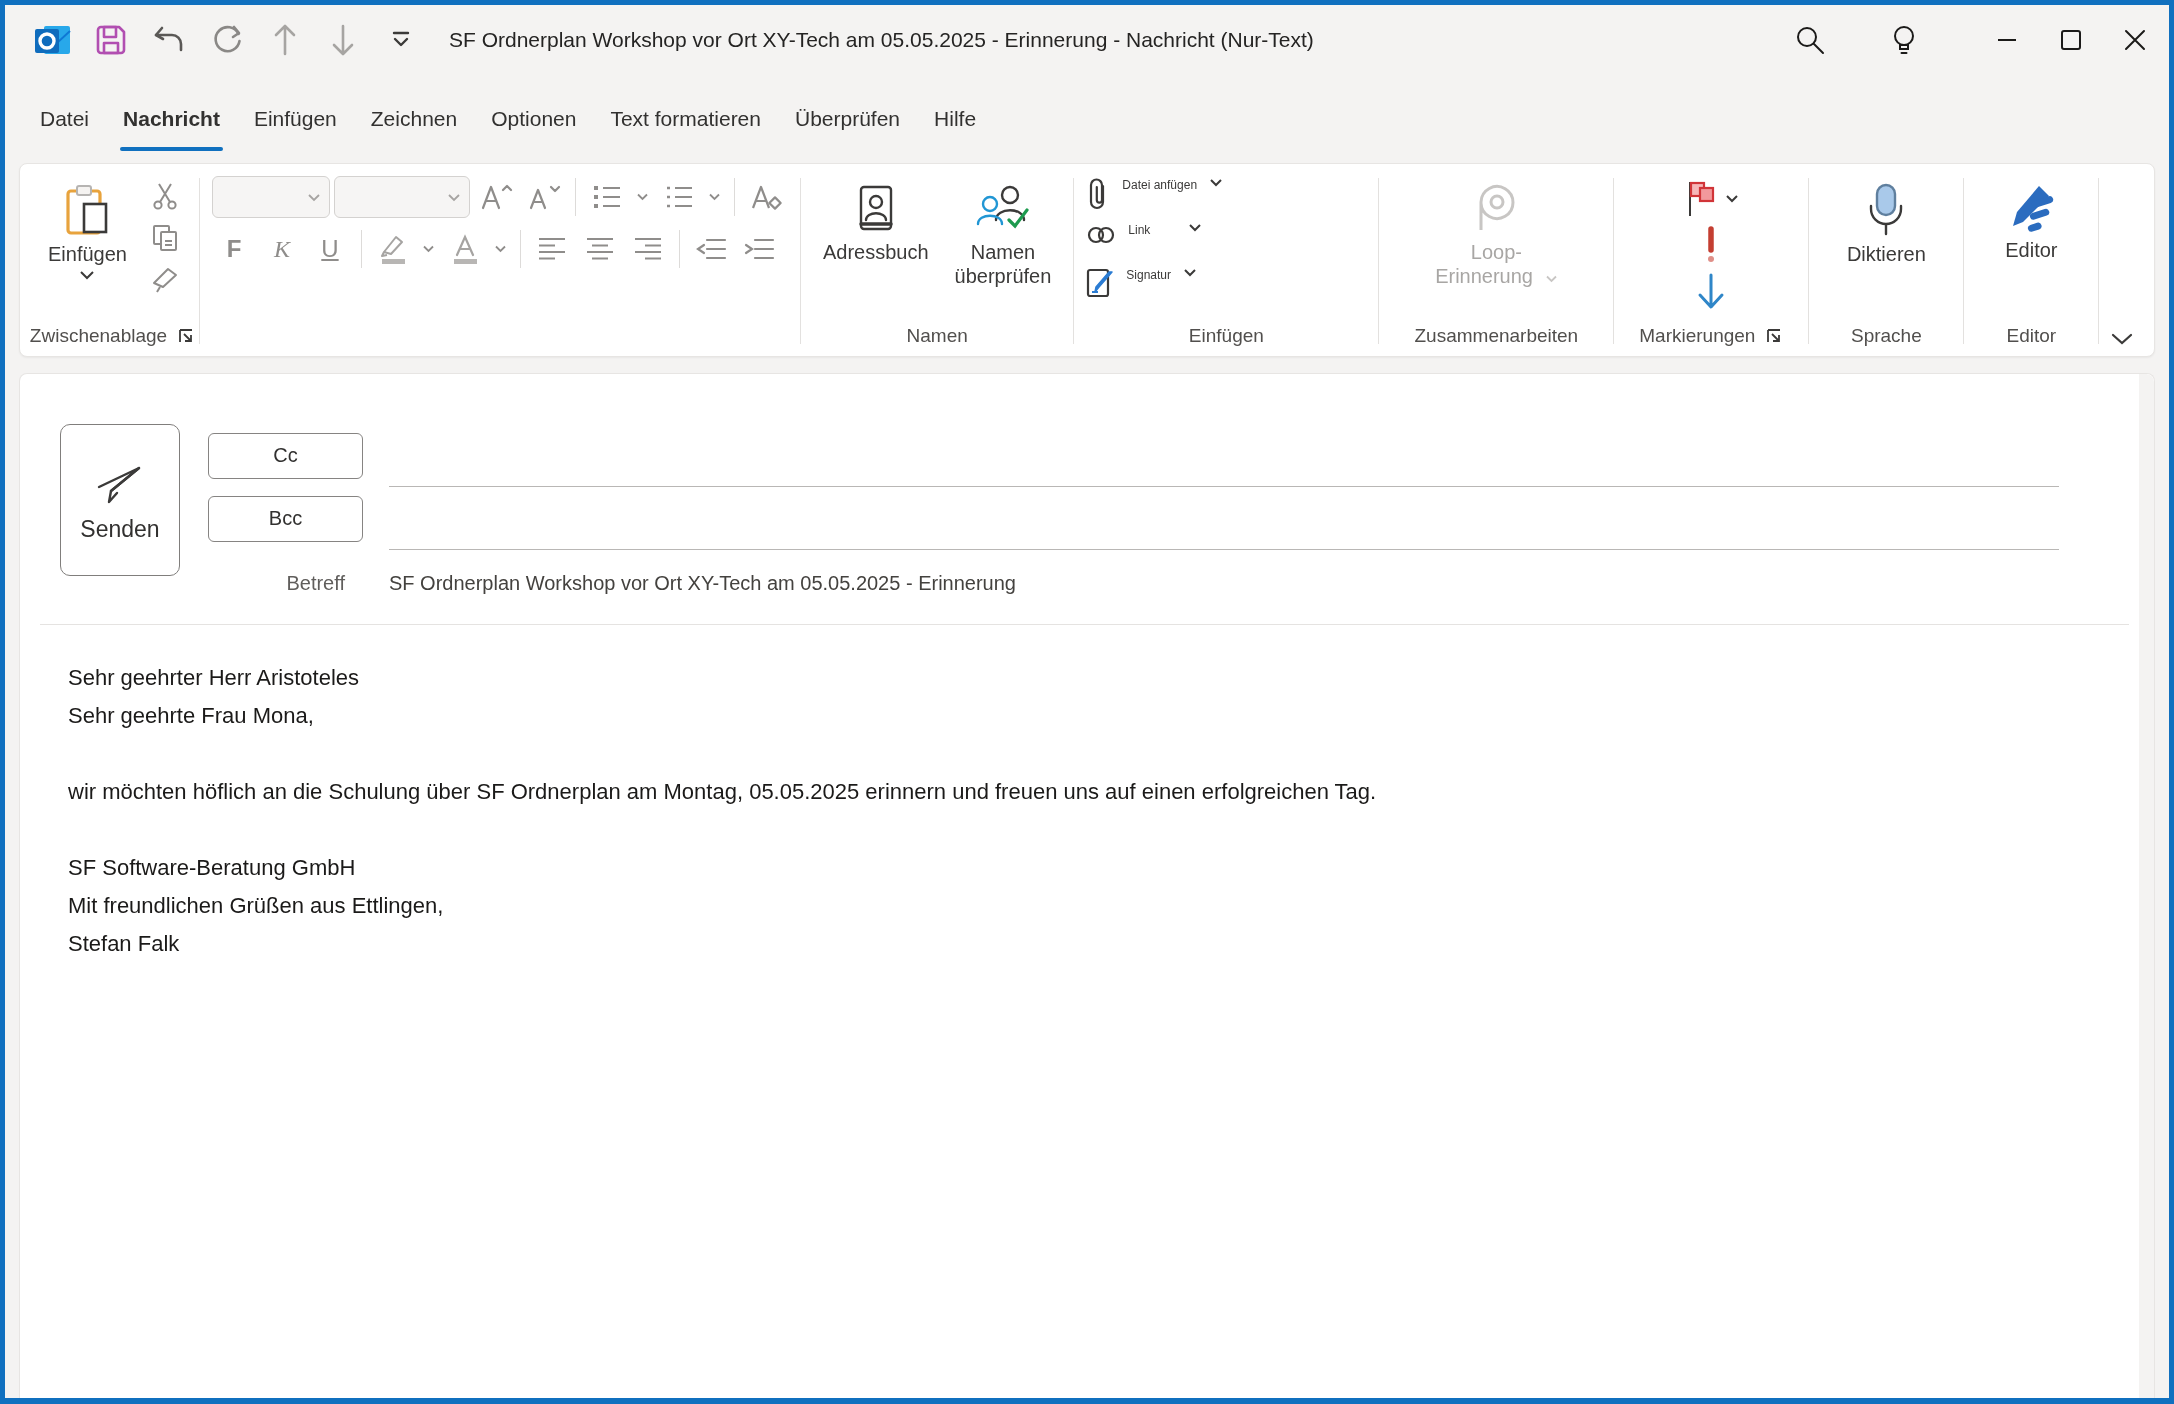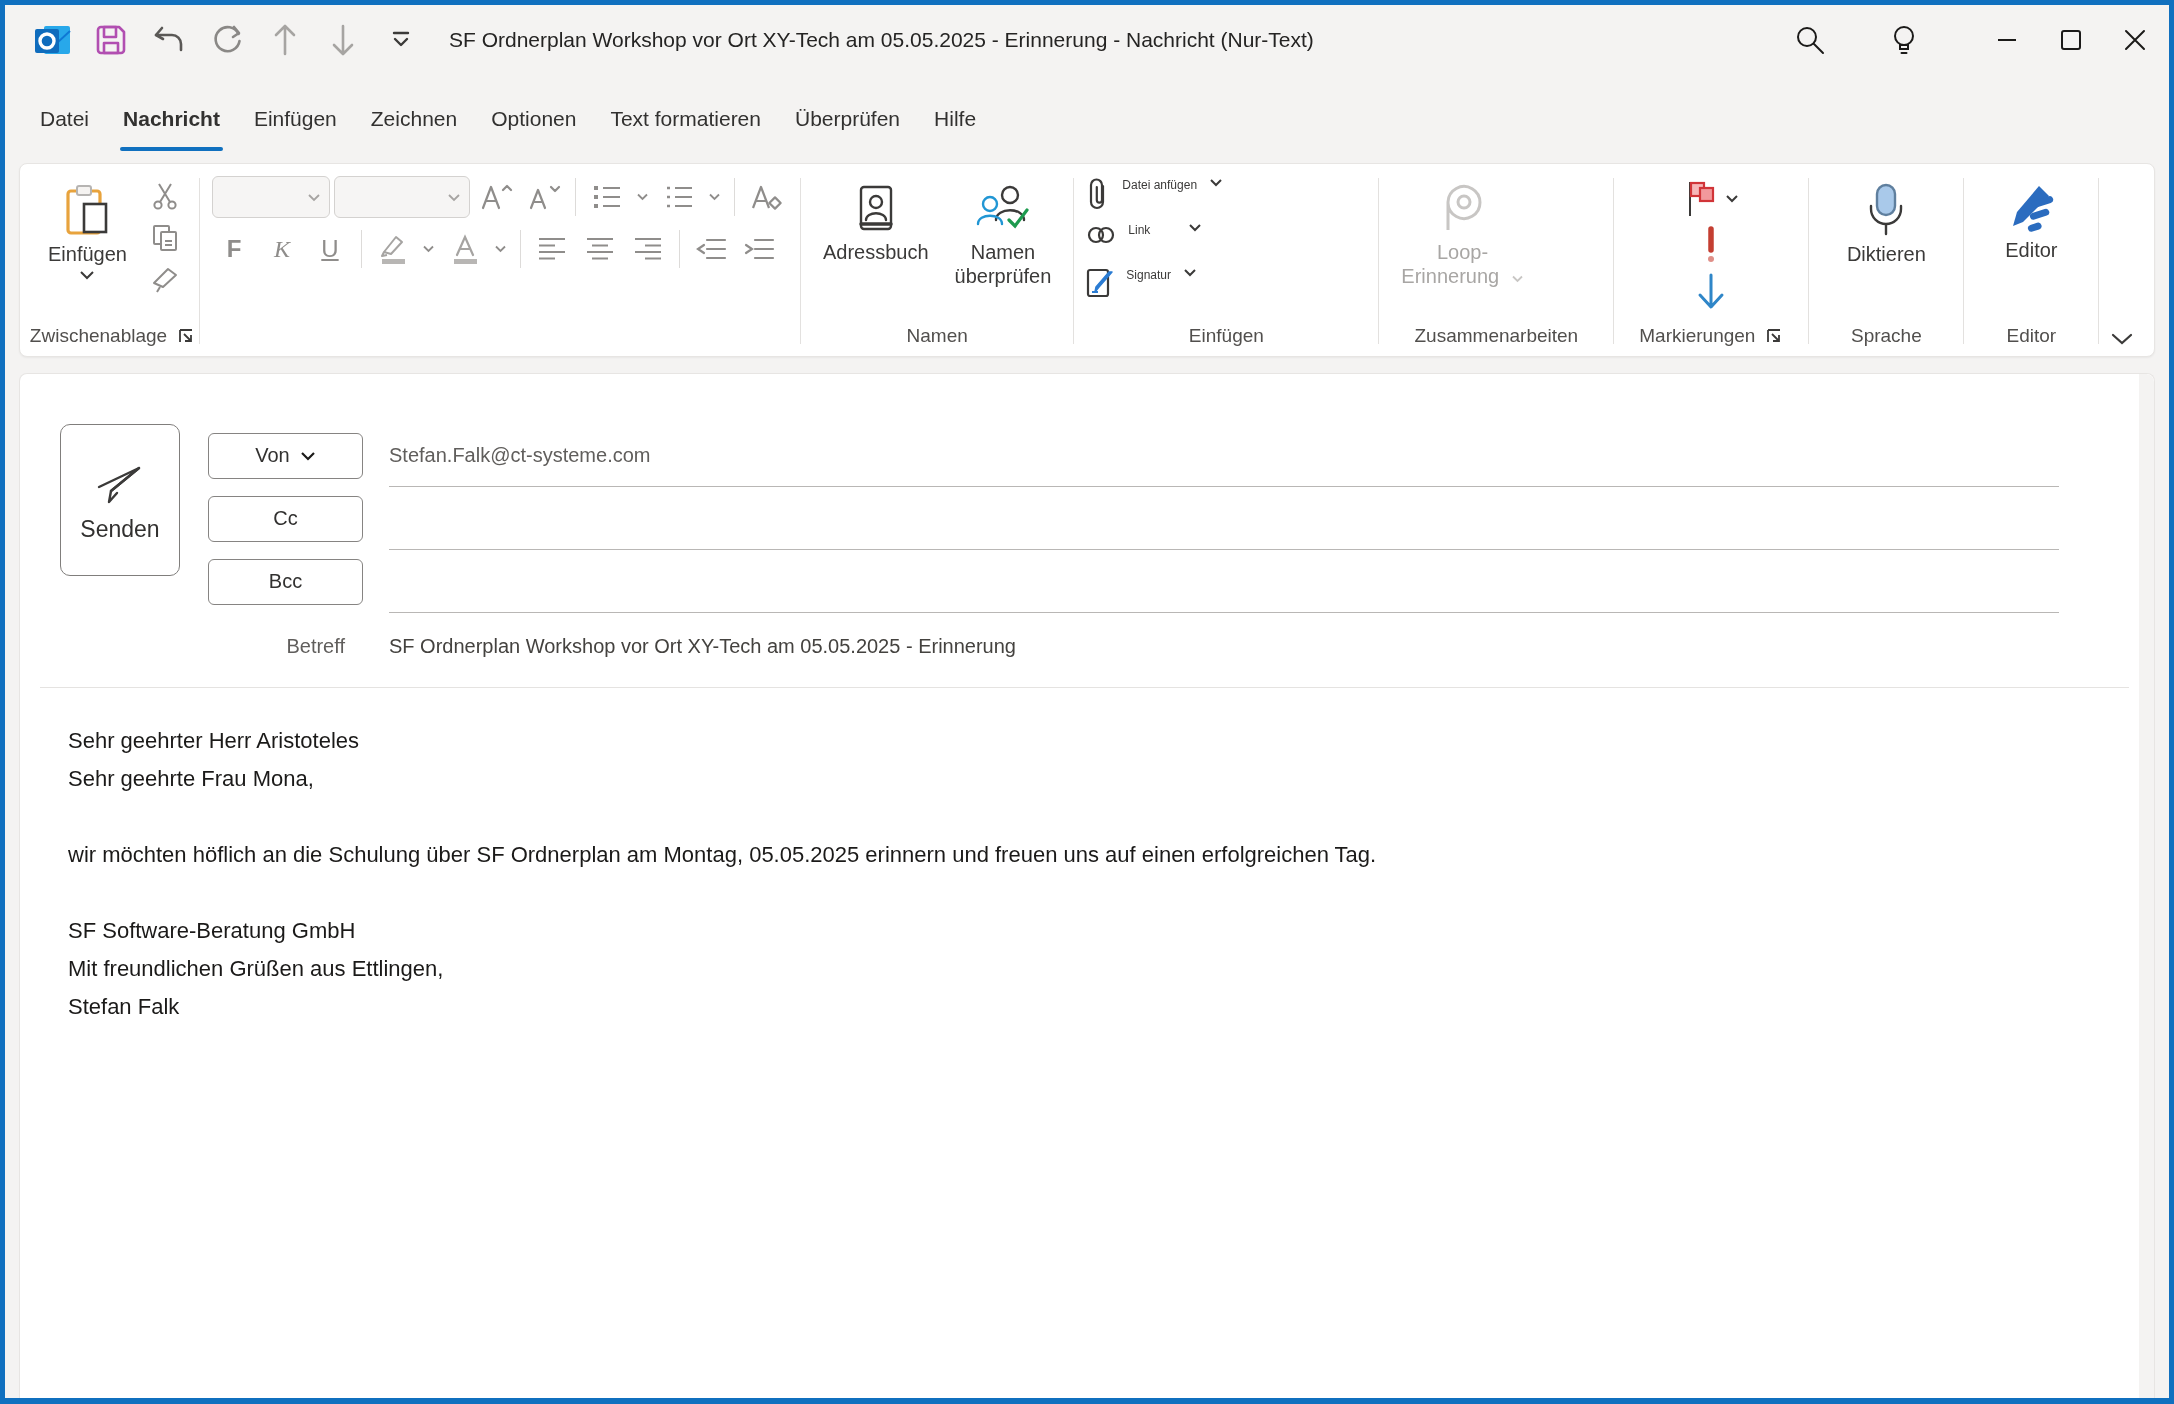--- a/index.html
+++ b/index.html
@@ -428,21 +428,21 @@
         </div>
       </div>
       <div class="rg-caption">
         <span>Einfügen</span>
       </div>
     </div>
 
     <div class="vdiv"></div>
 
     <div class="rgroup" style="min-width:230px;">
-      <div class="rg-content" style="width:100%;">
+      <div class="rg-content" style="justify-content:center; width:100%;">
         <div class="bigbtn disabled">
           <span>
             <svg width="50" height="54" viewBox="0 0 50 54" fill="none" stroke="#c8c6c4" stroke-width="3">
               <path d="M10 20 a16 16 0 1 1 0 1 z M10 20 V48"></path>
               <circle cx="26" cy="20" r="6"></circle>
             </svg>
           </span>
           <span><span>Loop-</span><br>
           <span>Erinnerung</span>
           <svg style="display:inline-block; margin-left:6px;" width="13" height="8" viewBox="0 0 13 8" fill="none" stroke="#c8c6c4" stroke-width="1.8">
@@ -556,29 +556,20 @@
             <path d="M6 29 L46 10 L18 33 L16 44 L24 35"></path>
             <path d="M18 33 L46 10"></path>
           </svg>
         </span>
         <span>Senden</span>
       </div>
 
       <div class="fields">
         <div class="frow">
           <span class="fbtn">
-            <span>Von</span>
-            <svg width="16" height="10" viewBox="0 0 16 10" fill="none" stroke="#1b1a19" stroke-width="2.2">
-                <path d="M2 2 L8 8 L14 2"></path>
-              </svg>
-          </span>
-          <span class="fval from">Stefan.Falk@ct-systeme.com</span>
-        </div>
-        <div class="frow">
-          <span class="fbtn">
             <span>Cc</span>
           </span>
           <span class="fval"></span>
         </div>
         <div class="frow">
           <span class="fbtn">
             <span>Bcc</span>
           </span>
           <span class="fval"></span>
         </div>

